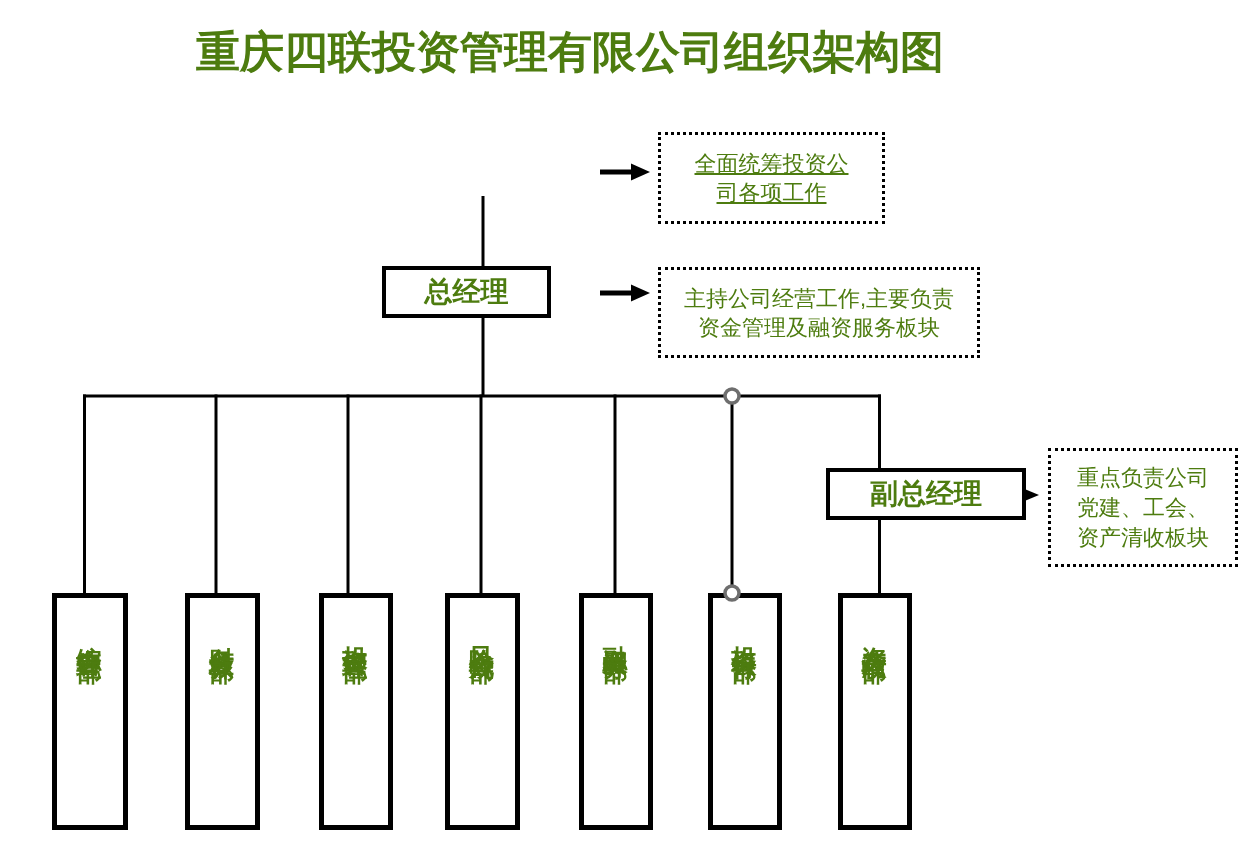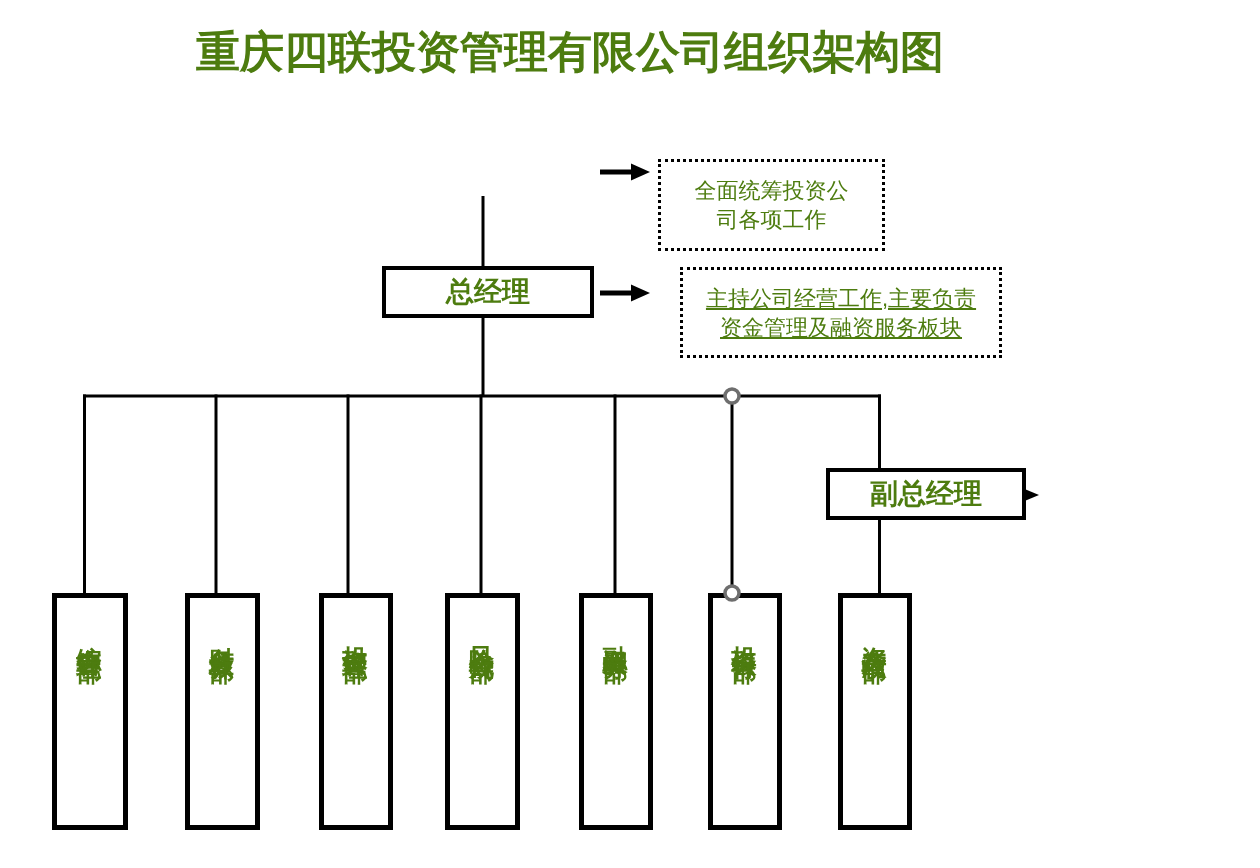--- a/index.html
+++ b/index.html
@@ -112,34 +112,37 @@
       <line x1="600" y1="172" x2="632" y2="172"></line>
       <polygon points="631,163.5 650,172 631,180.5" stroke="none"></polygon>
       <line x1="600" y1="293" x2="632" y2="293"></line>
       <polygon points="631,284.5 650,293 631,301.5" stroke="none"></polygon>
       <line x1="1001" y1="495" x2="1022" y2="495"></line>
       <polygon points="1021,487.5 1039,495 1021,502.5" stroke="none"></polygon>
     </g>
   </svg>
 
 
-  <div class="note-box" style="left:658px; top:159px; width:227px; height:92px;">全面统筹投资公
+  <div class="note-box" style="left:658px; top:132px; width:227px; height:92px;text-decoration:underline;">全面统筹投资公
 司各项工作</div>
 
-  <div class="solid-box" style="left:382px; top:266px; width:212px; height:52px;">
+  <div class="solid-box" style="left:382px; top:266px; width:169px; height:52px;">
     <span>总经理</span>
   </div>
 
-  <div class="note-box" style="left:680px; top:267px; width:322px; height:91px;text-decoration:underline;">主持公司经营工作,主要负责
+  <div class="note-box" style="left:658px; top:267px; width:322px; height:91px;">主持公司经营工作,主要负责
 资金管理及融资服务板块</div>
 
   <div class="solid-box" style="left:788px; top:468px; width:200px; height:52px;margin-left:38px;">
     <span>副总经理</span>
   </div>
 
+  <div class="note-box left-align" style="left:1048px; top:448px; width:190px; height:119px;">重点负责公司
+党建、工会、
+资产清收板块</div>
 
   <div class="dept-box" style="left:52px; width:76px;">
     <span class="dept-label">综合管理部</span>
   </div>
   <div class="dept-box" style="left:185px; width:75px;">
     <span class="dept-label">财务核算部</span>
   </div>
   <div class="dept-box" style="left:319px; width:74px;">
     <span class="dept-label">投资管理部</span>
   </div>

